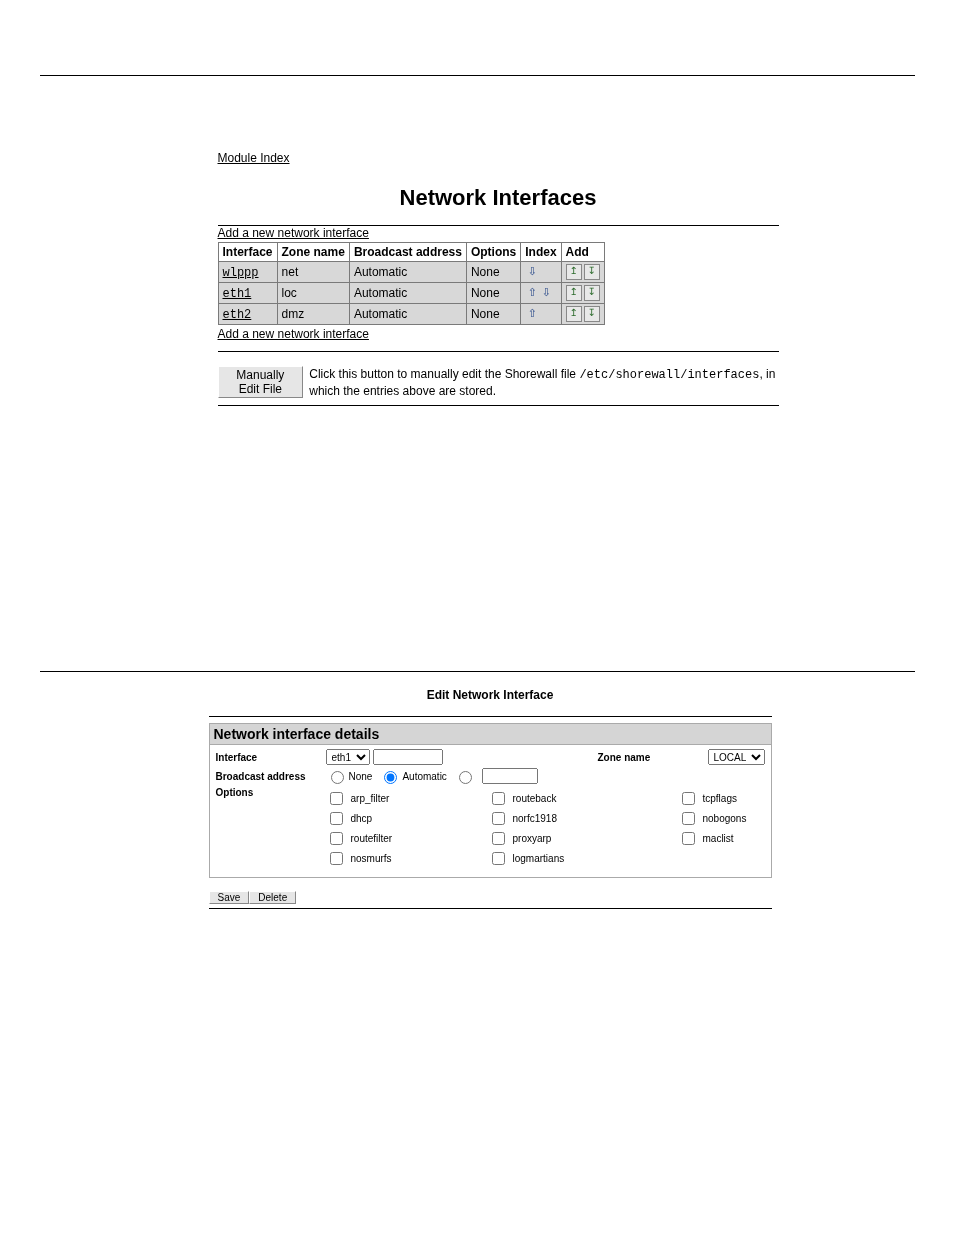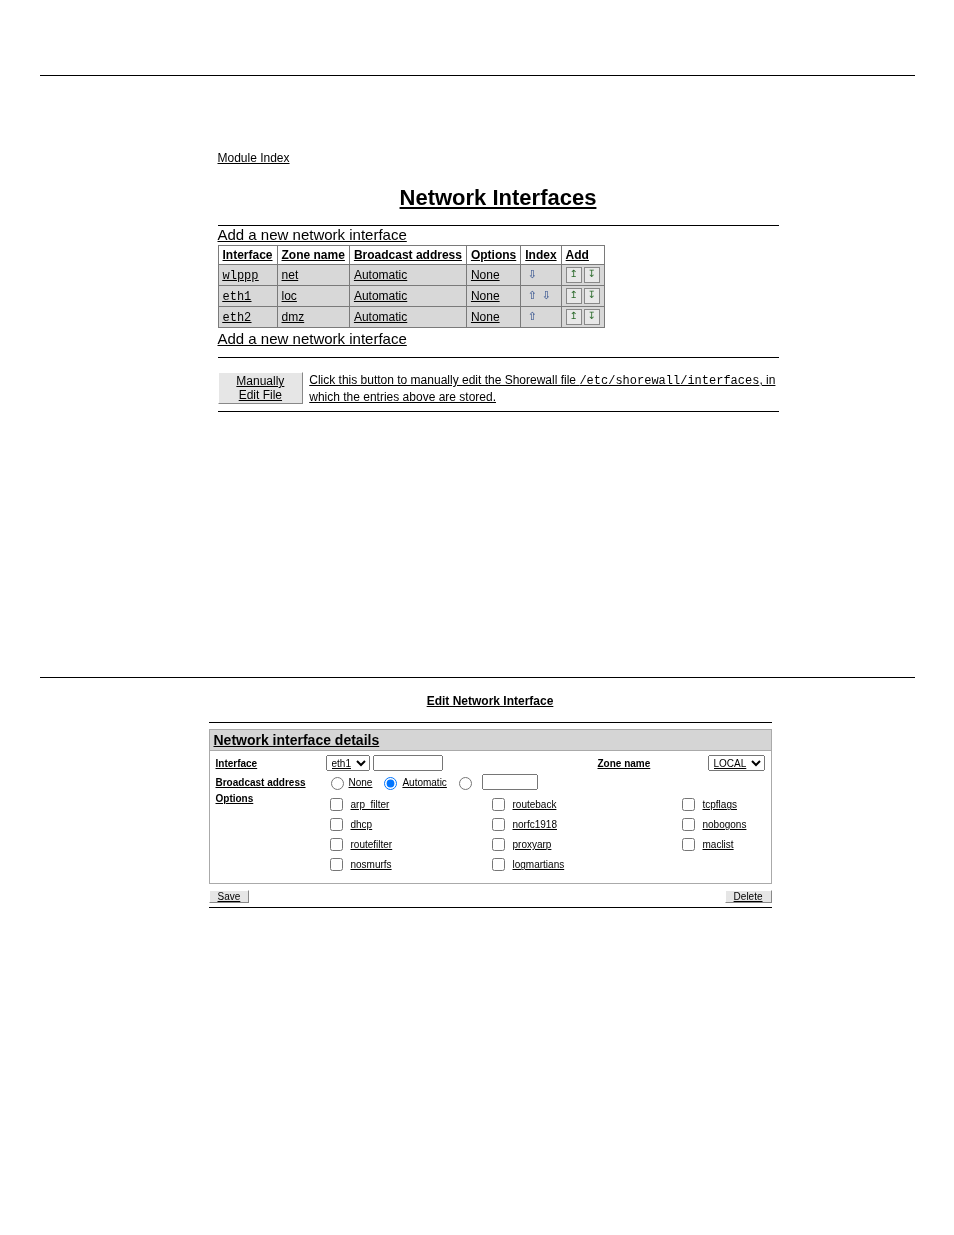--- a/index.html
+++ b/index.html
@@ -8,21 +8,20 @@
     background: #fff;
     font-family: Verdana, Arial, sans-serif;
     font-size: 12px;
     color: #000;
   }
   .page {
     width: 875px;
     margin: 0 auto;
     position: relative;
     min-height: 1235px;
-    text-decoration: underline;
   }
   hr.rule {
     border: none;
     border-top: 1px solid #000;
     margin: 0;
   }
   
   .panel1 {
     margin: 75px 136px 0 178px;
   }
@@ -44,21 +43,21 @@
     margin: -4px 0 14px 0;
   }
   .panel1-desc {
     font-size: 12px;
     line-height: 1.35;
     margin: 0 0 6px 0;
   }
   .panel1-desc .mono { font-family: "Courier New", monospace; }
   .add-link {
     text-decoration: underline;
-    font-size: 15px;
+    font-size: 12px;
     cursor: pointer;
     display: inline-block;
   }
   table.ifaces {
     border-collapse: collapse;
     margin-top: 2px;
   }
   table.ifaces th, table.ifaces td {
     border: 1px solid #7a7a7a;
     padding: 2px 4px;
@@ -183,22 +182,21 @@
     flex-direction: column;
     gap: 1px;
     font-size: 10px;
   }
   .options-col.col1 { width: 162px; margin-left: 0; }
   .options-col.col2 { width: 190px; }
   .options-col.col3 { width: 140px; }
   .chk { display:inline-flex; align-items:center; gap:5px; }
   .panel2-footer {
     display: flex;
-    justify-content: space-between;
-    margin-top: 6px;
+    margin-top: 13px;
   }
   .btn-sm {
     font-family: Verdana, Arial, sans-serif;
     font-size: 10px;
     padding: 0 8px;
     background: #e6e6e6;
     border: 1px solid #888;
     border-top-color:#fff;border-left-color:#fff;
     cursor: pointer;
   }

